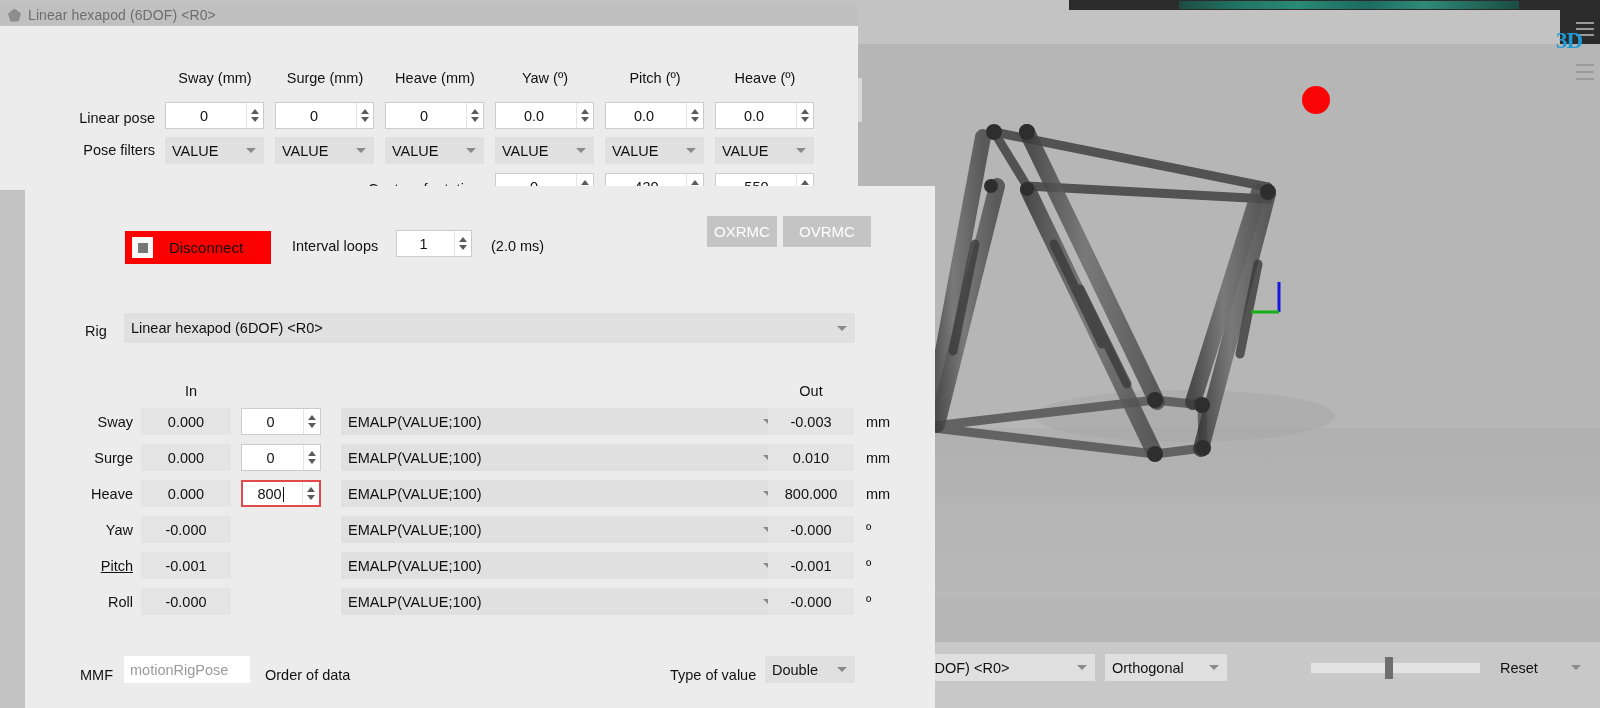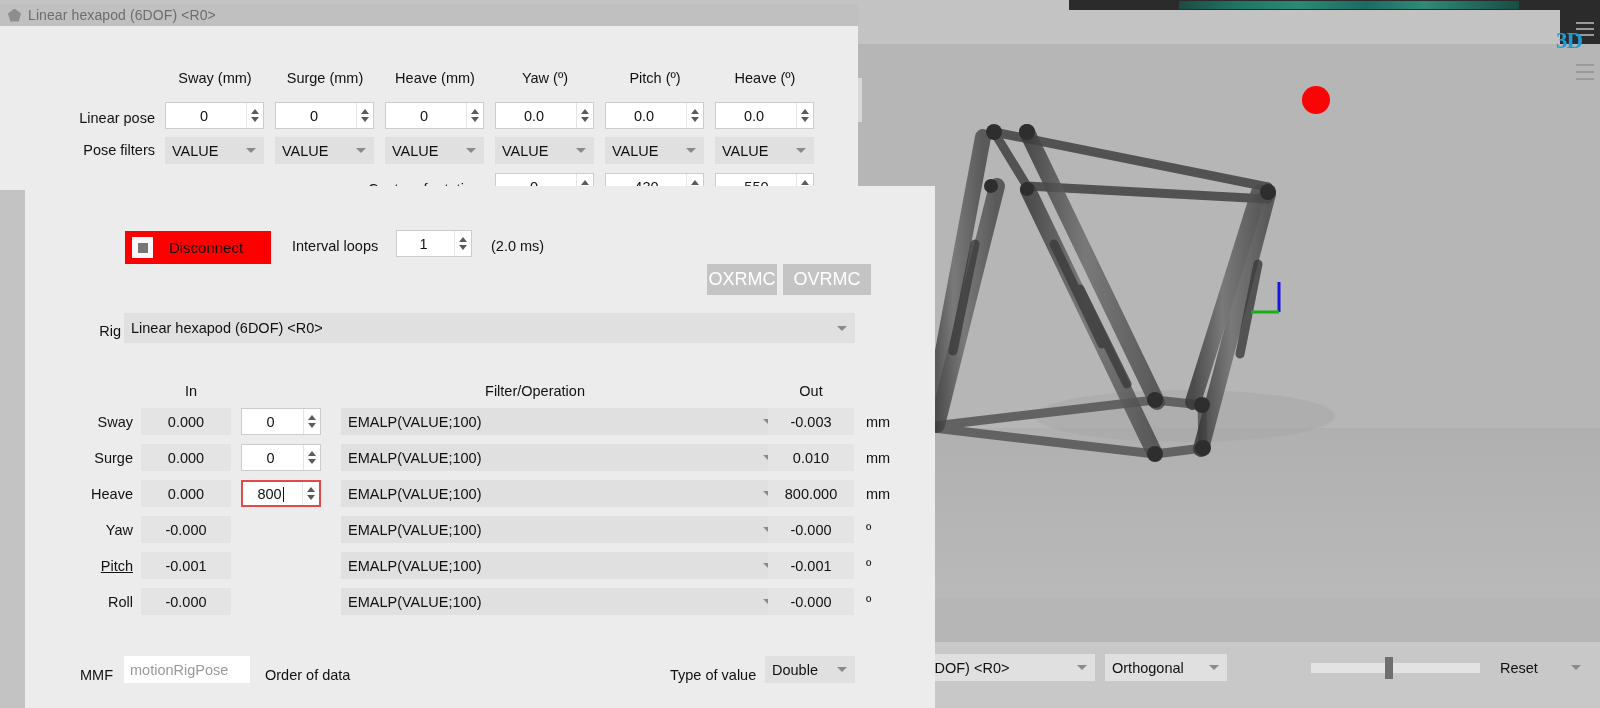--- a/index.html
+++ b/index.html
@@ -62,21 +62,21 @@
   #win-vr .vbody{position:relative;height:500px;background:#ececec;}
 
   .btn-disconnect{position:absolute;left:100px;top:241px;width:146px;height:33px;background:#fc0000;
      display:flex;align-items:center;}
   .btn-disconnect .chk{width:21px;height:21px;background:#f7f7f7;margin-left:7px;
      display:flex;align-items:center;justify-content:center;}
   .btn-disconnect .chk i{width:10px;height:10px;background:#777;display:block;}
   .btn-disconnect .lbl{flex:1;text-align:center;font-size:15px;color:#111;padding-right:12px;}
 
   .flatbtn{position:absolute;height:31px;background:#c4c4c4;color:#fff;display:flex;
-     align-items:center;justify-content:center;font-size:18px;margin-top:48px;}
+     align-items:center;justify-content:center;font-size:15px;}
 
   .plabel{position:absolute;font-size:14.5px;color:#111;}
 
   
   #win3d{position:absolute;left:855px;top:44px;width:745px;height:664px;background:#b4b4b4;}
   #win3d .titlebar{background:#c0c0c0;}
   #view3d{position:relative;width:100%;height:598px;background:#b6b6b6;overflow:hidden;}
   #view3d .floor{position:absolute;left:0;bottom:44px;width:100%;height:170px;
      background:linear-gradient(180deg,#b0b0b0,#b9b9b9);}
   .reddot{position:absolute;left:447px;top:42px;width:28px;height:28px;border-radius:50%;background:#fa0505;}
@@ -332,29 +332,28 @@
       <span class="arrows">
           <i class="up"></i>
           <i class="dn"></i>
         </span>
     </div>
     <div class="plabel" style="left:466px;top:52px;">(2.0 ms)</div>
 
     <div class="flatbtn" style="left:682px;top:30px;width:70px;">OXRMC</div>
     <div class="flatbtn" style="left:758px;top:30px;width:88px;">OVRMC</div>
 
-    <div class="plabel" style="left:60px;top:137px;width:36px;text-align:right;">Rig</div>
+    <div class="plabel" style="left:60px;top:137px;width:36px;">Rig</div>
     <div class="combo" style="left:99px;top:127px;width:731px;height:30px;">
       <span class="ctext">Linear hexapod (6DOF) &lt;R0&gt;</span>
       <span class="carrow"></span>
     </div>
 
     <div class="colhead" style="left:116px;top:197px;width:100px;">In</div>
     <div class="colhead" style="left:212px;top:197px;width:100px;margin-top:34px;">Head</div>
-    <div class="colhead" style="left:290px;top:197px;width:440px;">Filter/Operation</div>
     <div class="colhead" style="left:743px;top:197px;width:86px;">Out</div>
 
     <div id="vr-rows">
         <div class="rowlabel" style="left: 30px; top: 228px; width: 78px;">Sway</div>
         <div class="robox" style="left: 116px; top: 222px; width: 90px;">0.000</div>
         <div class="spin" style="left: 216px; top: 222px; width: 80px;">
           <span class="val">0</span>
           <span class="arrows">
             <i class="up"></i>
             <i class="dn"></i>

